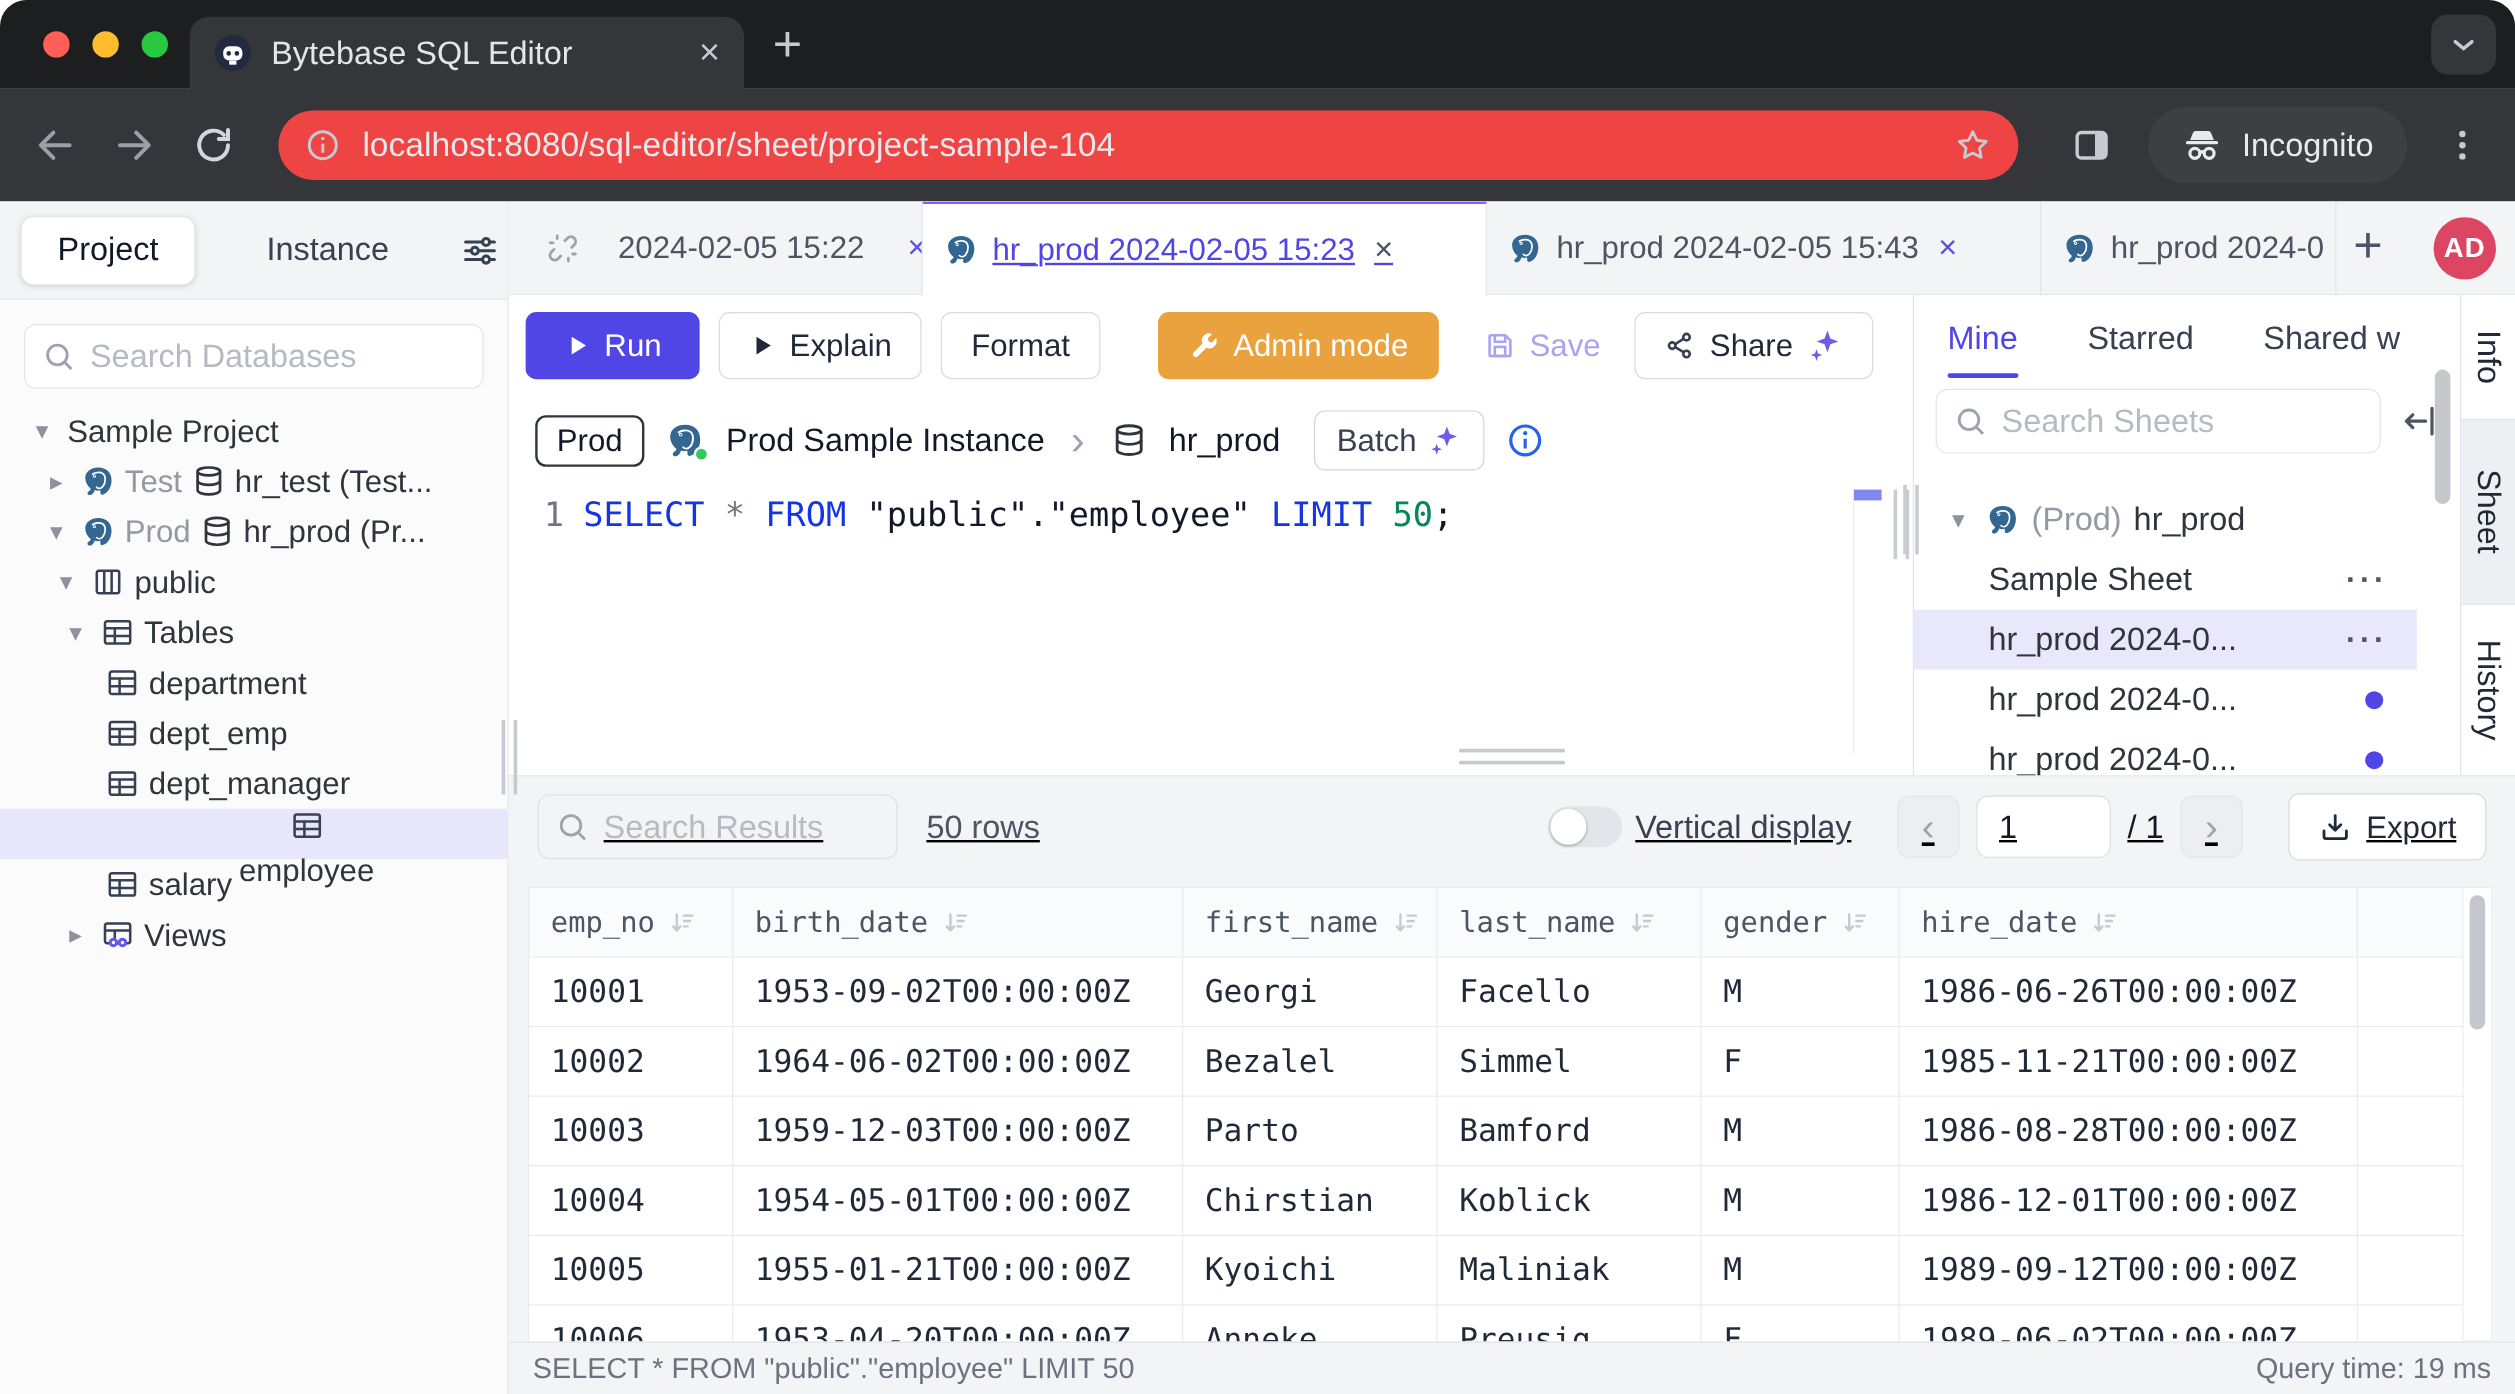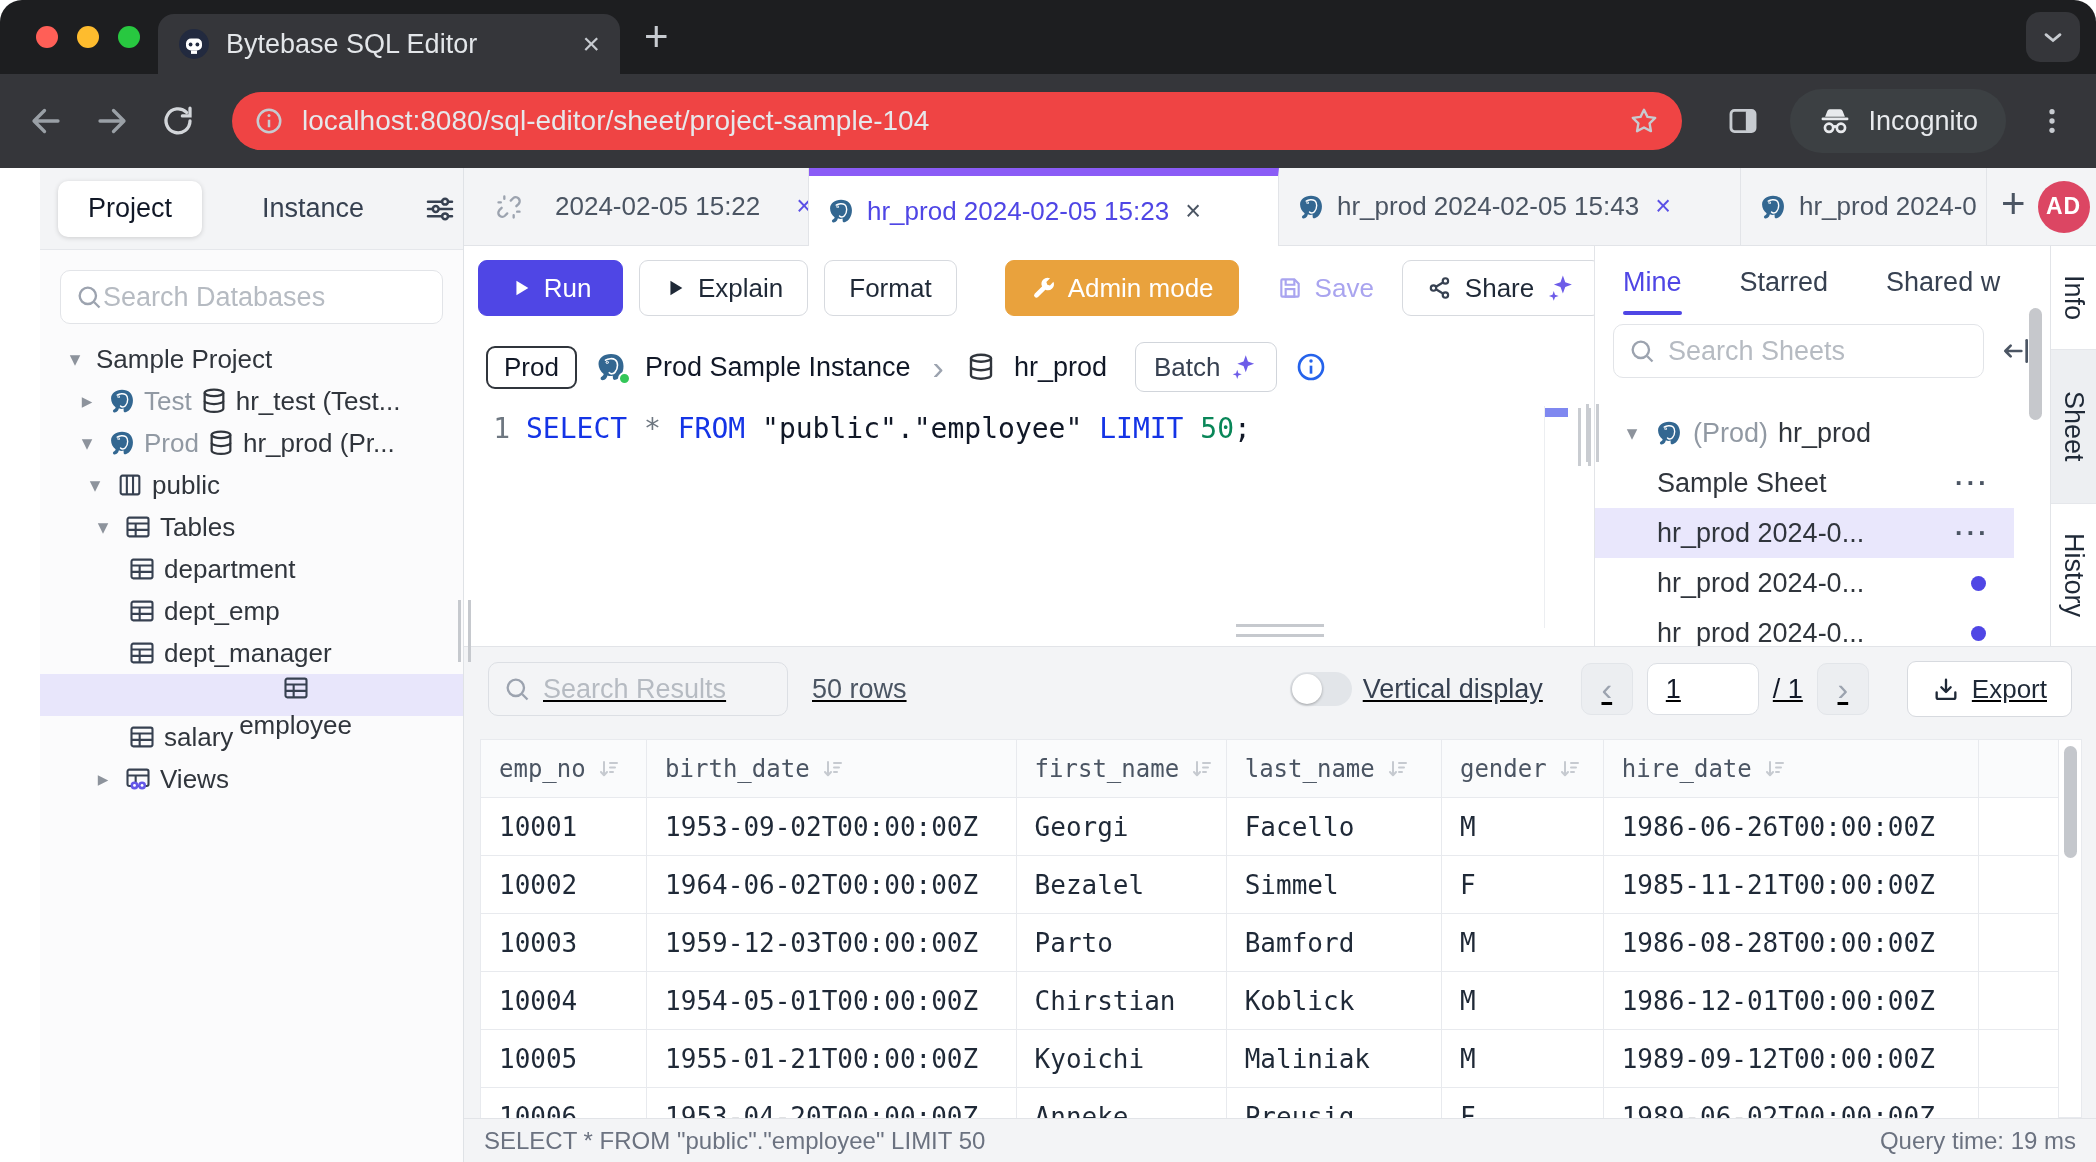--- a/index.html
+++ b/index.html
@@ -24,47 +24,47 @@
   .urlbar { flex:1; height:58px; background:#ef4444; border-radius:29px; display:flex; align-items:center; gap:18px;
             padding:0 22px; margin:0 14px 0 6px; min-width:0; }
   .url-text { flex:1; color:#e6e8eb; font-size:28px; white-space:nowrap; overflow:hidden; }
   .incog { height:64px; background:#3c4043; border-radius:32px; display:flex; align-items:center; gap:16px;
            padding:0 28px; color:#e8eaed; font-size:27px; flex:none; }
   .ico { display:inline-flex; flex:none; }
   .ico svg { width:100%; height:100%; }.ico26{width:26px;height:26px}.ico28{width:28px;height:28px}
   .ico30{width:30px;height:30px}.ico32{width:32px;height:32px}.ico34{width:34px;height:34px}.ico22{width:22px;height:22px}
 
   
-  .app { flex:1; display:flex; min-height:0;padding-left:40px; }
+  .app { flex:1; display:flex; min-height:0; }
 
   
   .sidebar { width:424px; flex:none; border-right:1px solid #dfe2e6; display:flex; flex-direction:column;
              background:#fbfbfc; position:relative; }
   .sb-header { height:82px; background:#f3f4f6; border-bottom:1px solid #e5e7eb; display:flex; align-items:center;
                padding:0 18px; gap:30px; flex:none; }
   .pill { height:56px; padding:0 30px; border-radius:10px; display:flex; align-items:center; font-size:27px; color:#374151; }
   .pill.active { background:#fff; box-shadow:0 1px 5px rgba(0,0,0,.16); color:#111827; }
   .sliders { margin-left:auto; }
   .sb-search { margin:20px 20px 10px; height:54px; border:1px solid #e2e4e8; border-radius:10px; background:#fff;
-               display:flex; align-items:center; gap:0; padding:0 14px; color:#b6bbc2; font-size:27px; }
+               display:flex; align-items:center; gap:12px; padding:0 14px; color:#b6bbc2; font-size:27px; }
   .tree { flex:1; overflow:hidden; padding-top:4px; }
   .trow { height:42px; display:flex; align-items:center; gap:8px; font-size:26px; white-space:nowrap; }
   .trow.selected { background:#e8e6fb; }
   .caret { width:26px; color:#8d939c; font-size:21px; text-align:center; flex:none; }
   .t-muted { color:#9199a3; } .t-dark { color:#30353c; }
   .sb-handle { position:absolute; right:-8px; top:432px; height:62px; width:13px;
                border-left:3px solid #c6c9ce; border-right:3px solid #c6c9ce; z-index:6; }
 
   
   .main { flex:1; display:flex; flex-direction:column; min-width:0; position:relative; background:#fff; }
   .etabbar { height:78px; background:#f3f4f6; border-bottom:1px solid #e2e4e8; display:flex; align-items:stretch;
              padding-left:13px; flex:none; }
   .etab { display:flex; align-items:center; gap:12px; padding:0 18px; font-size:26px; color:#4b5563;
           border-right:1px solid #e2e4e8; position:relative; overflow:hidden; flex:none; white-space:nowrap; }
-  .etab.active { background:#fff; border-top:8px solid #8b5cf6; color:#4f46e5; margin-bottom:-1px; z-index:1; }
+  .etab.active { background:#fff; border-top:2px solid #8b5cf6; color:#4f46e5; margin-bottom:-1px; z-index:1;text-decoration:underline; }
   .etab .close { font-size:27px; margin-left:4px; line-height:1; }
   .close.indigo { color:#5b50e6; } .close.gray { color:#4b5563; }
   .newsheet { align-self:center; font-size:42px; color:#4b5563; margin:0 12px 6px 14px; line-height:1; }
   .avatar { align-self:center; margin-left:auto; margin-right:16px; width:52px; height:52px; border-radius:50%;
             background:#dc4663; color:#fff; font-size:23px; font-weight:bold; display:flex; align-items:center;
             justify-content:center; letter-spacing:1px; flex:none; }
 
   .mid { height:400px; display:flex; flex:none; min-width:0; }
   .editor { flex:1; display:flex; flex-direction:column; background:#fff; min-width:0; position:relative; }
   .ed-toolbar { height:84px; display:flex; align-items:center; gap:16px; padding:0 14px; flex:none; }

